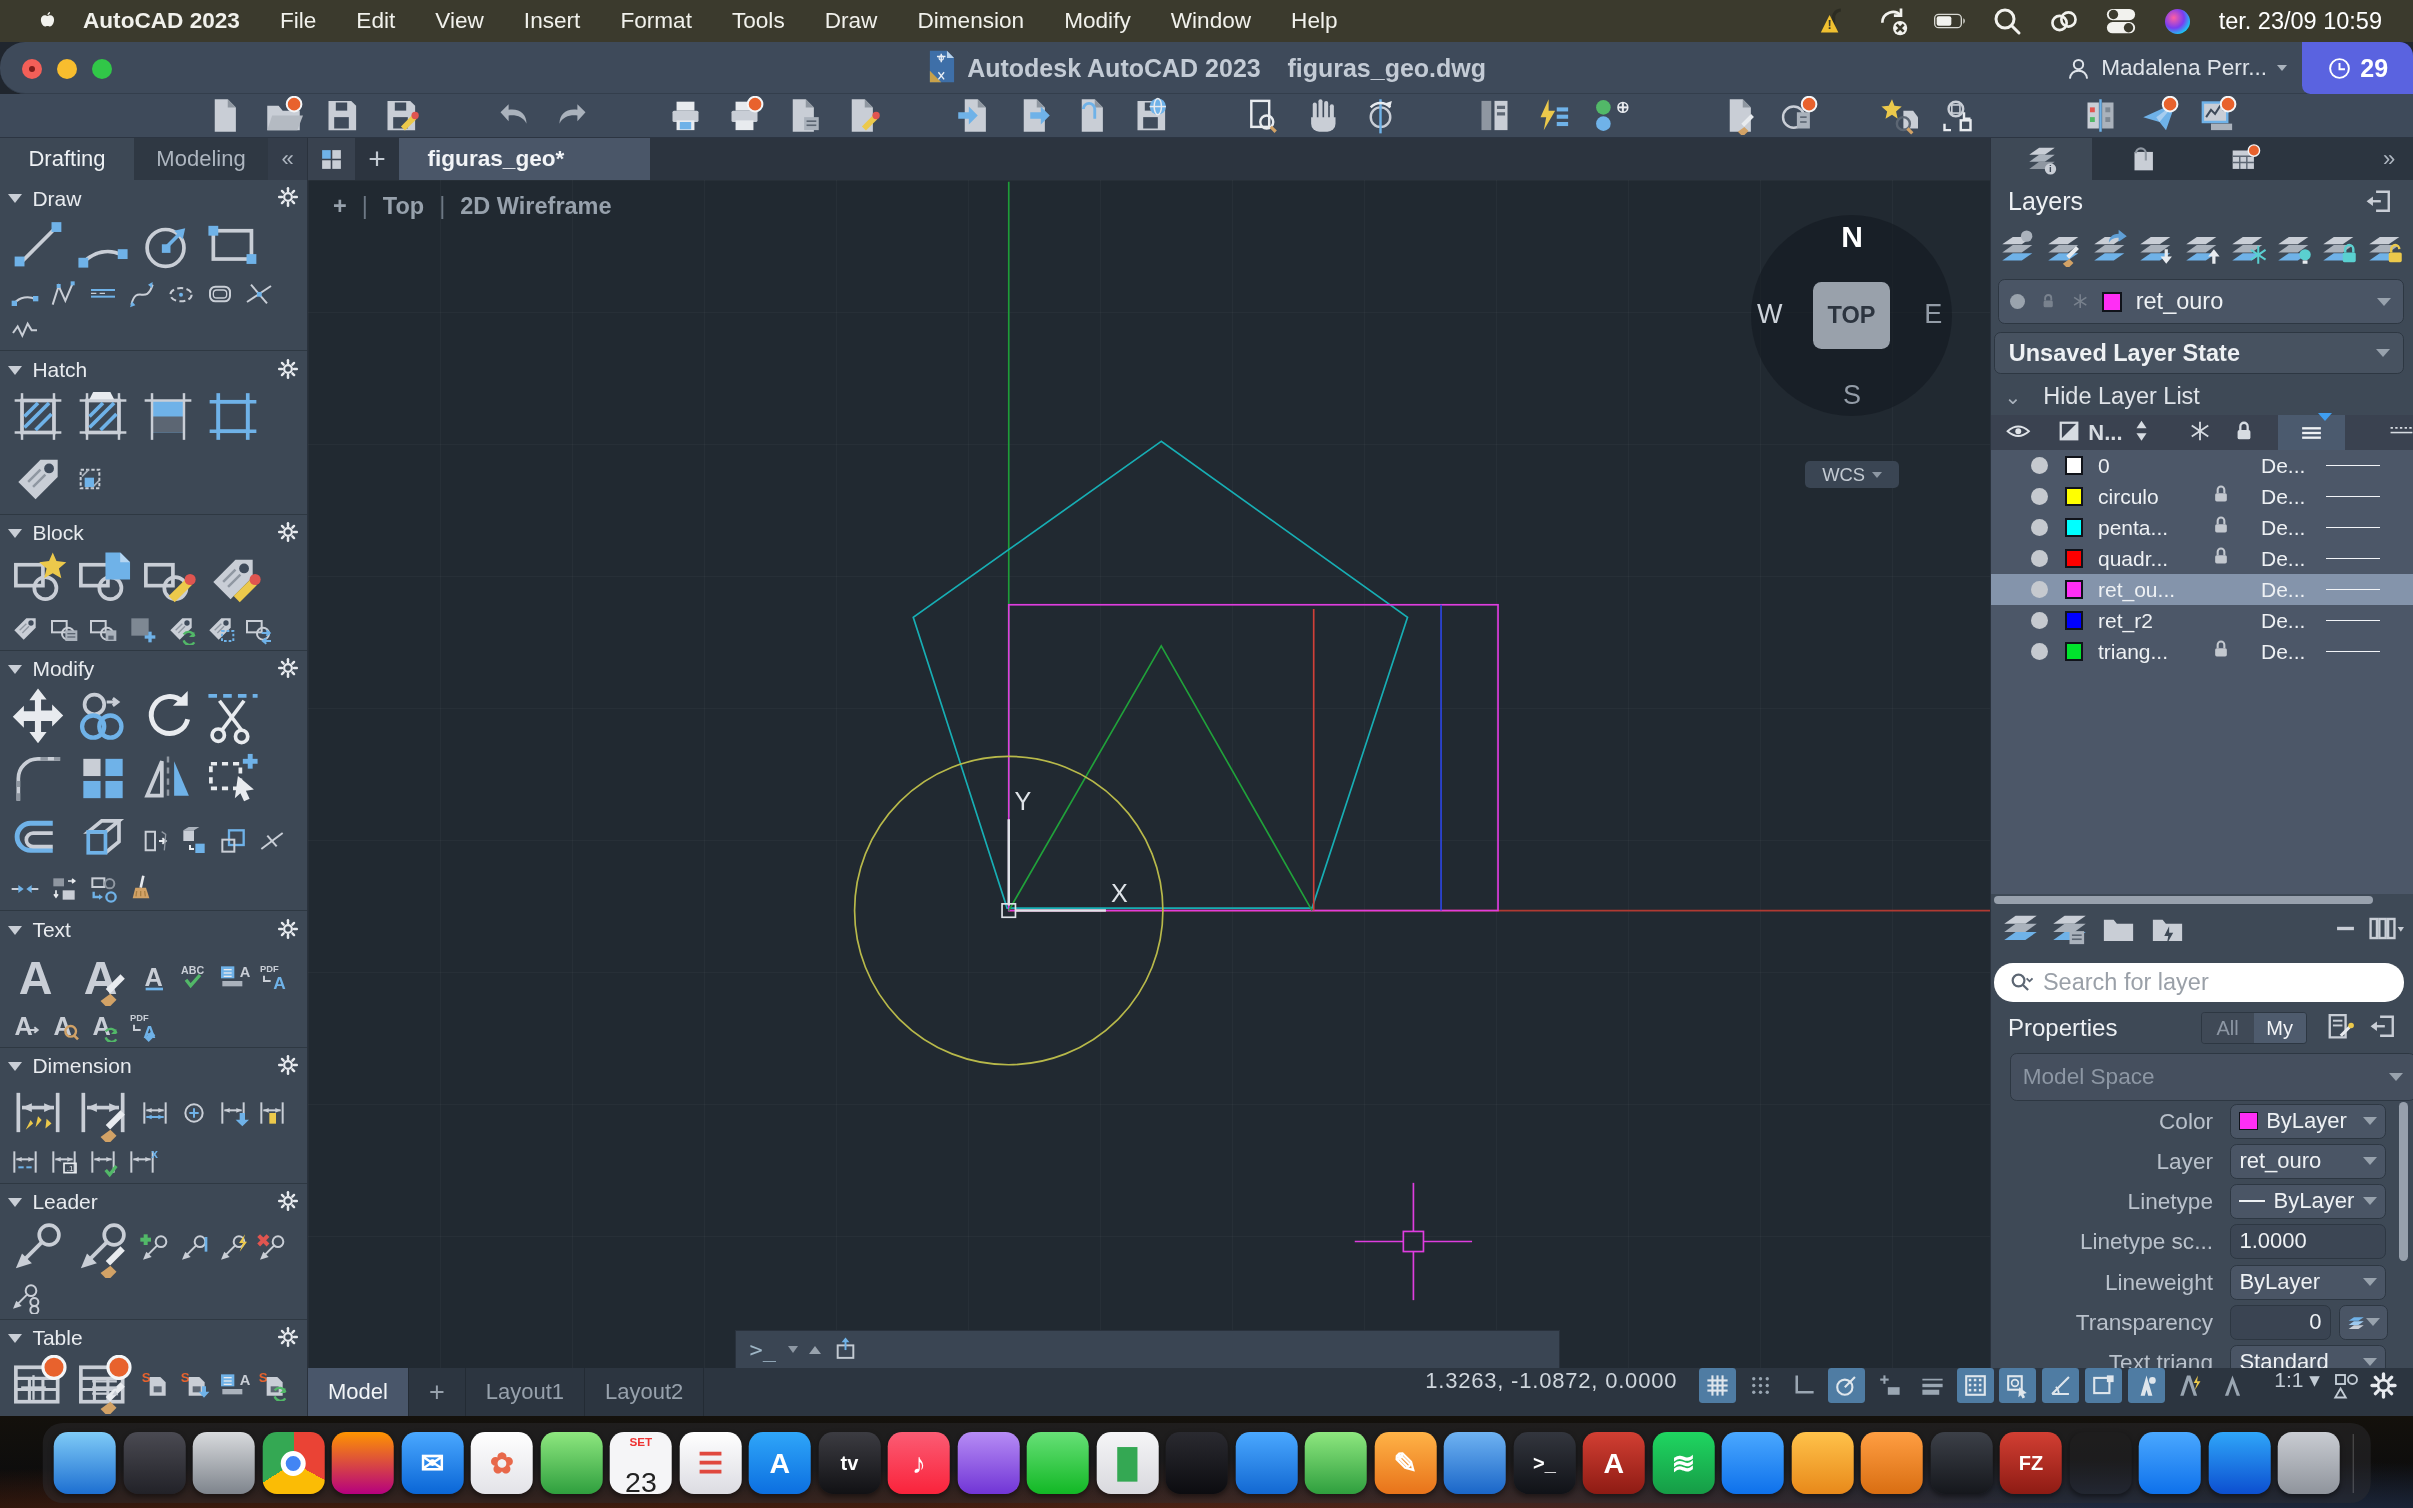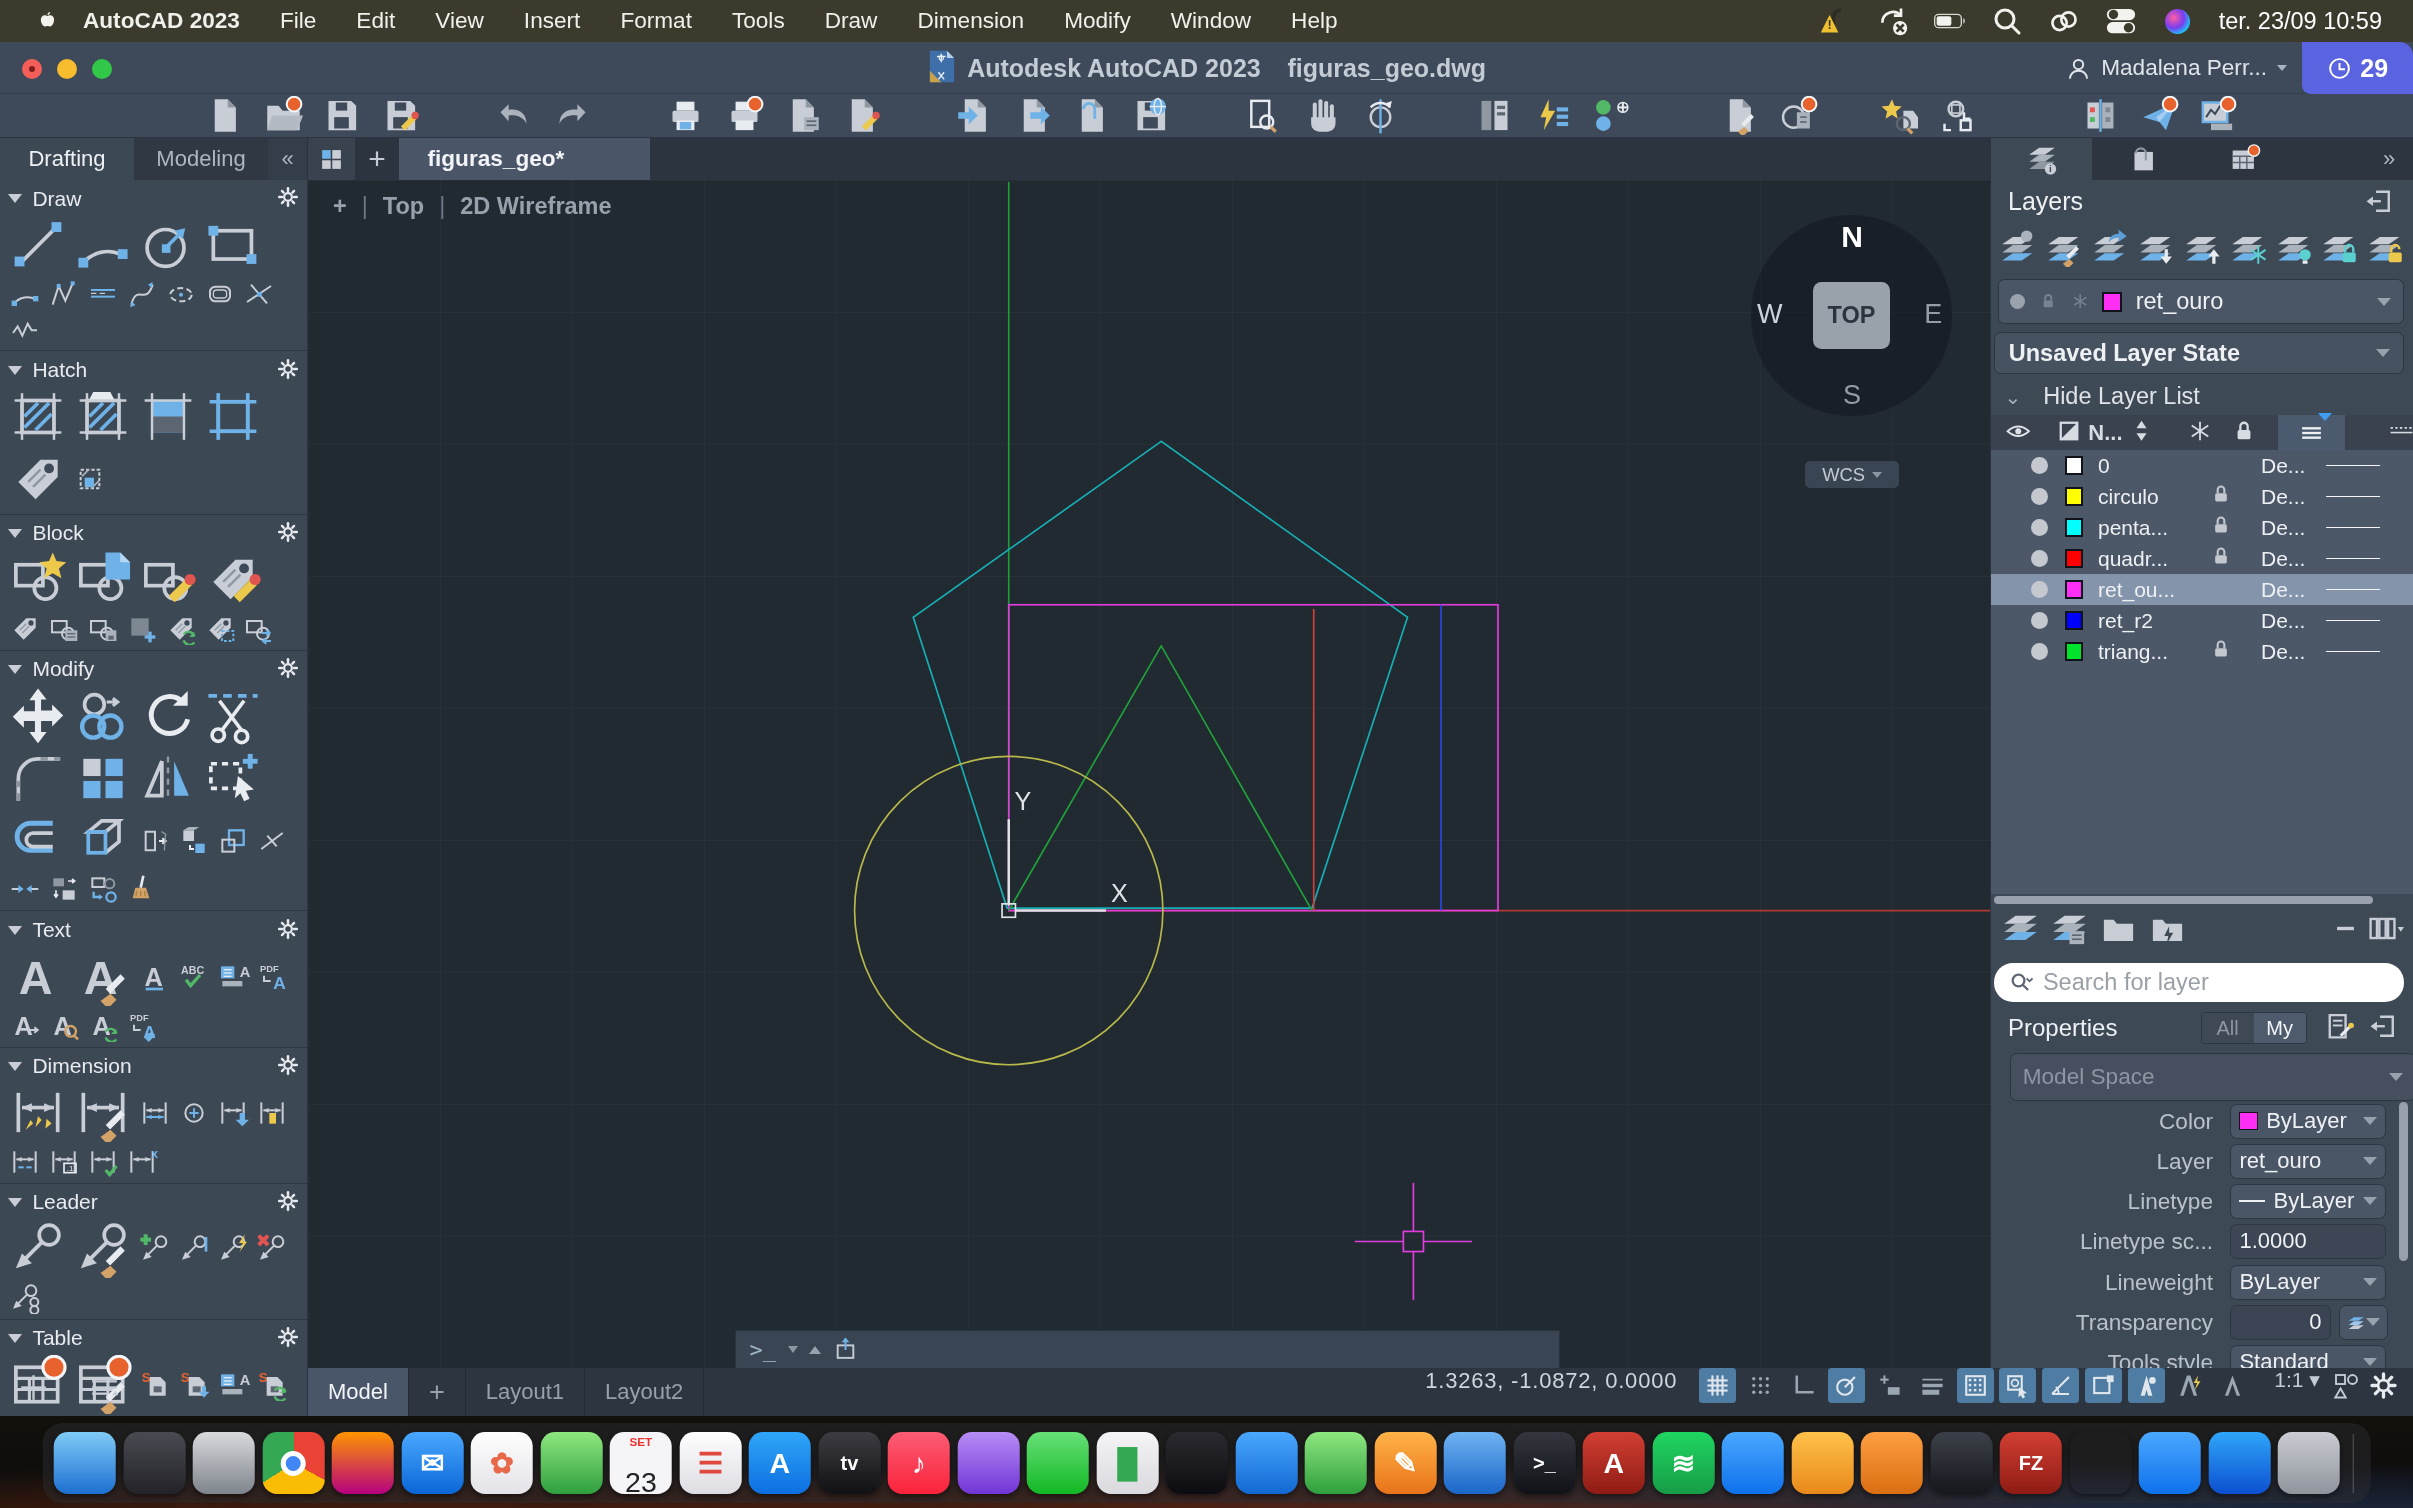--- a/index.html
+++ b/index.html
@@ -10,21 +10,21 @@
   #menubar { position:absolute; left:0; top:0; width:2413px; height:42px; background:#3b3a2d;
     display:flex; align-items:center; padding:0 31px; gap:0; }
   .mb-item { color:#f1f1ec; font-size:22.6px; padding:0 20px; white-space:nowrap; }
   .mb-item.app { font-weight:bold; }
   #mb-right { margin-left:auto; display:flex; align-items:center; gap:25px; }
   .mb-ico { width:32px; height:28.5px; display:flex; align-items:center; justify-content:center; }
   #mb-time { color:#ffffff; font-size:23.5px; white-space:nowrap; }
 
   
   #titlebar { position:absolute; left:0; top:42px; width:2413px; height:52px; background:#3e4a5a;
-    border-bottom:0.8px solid #333e4c; }
+    border-bottom:0.8px solid #333e4c;border-radius:25px; }
   .tl { position:absolute; top:17px; width:20px; height:20px; border-radius:50%; }
   #title-center { position:absolute; left:0; right:0; top:0; height:52px; display:flex; align-items:center; justify-content:center; gap:11.7px; }
   #title-center .t1 { color:#c3cbd5; font-size:25px; font-weight:bold; }
   #title-center .t2 { color:#c3cbd5; font-size:25px; font-weight:bold; margin-left:15px; }
   #user-area { position:absolute; right:126px; top:0; height:52px; display:flex; align-items:center; gap:10px; color:#dfe4ea; font-size:22.6px; }
   #timer-badge { position:absolute; right:0; top:0; width:111px; height:52px; background:#5a63e0; border-radius:0 13.4px 0 8.4px;
     display:flex; align-items:center; justify-content:center; gap:8.4px; color:#fff; font-size:25px; font-weight:bold; }
 
   
   #toolbar { position:absolute; left:0; top:94px; width:2413px; height:44px; background:#3e4a5a; border-bottom:0.8px solid #2c3542; }
@@ -1776,21 +1776,21 @@
      <div class="combo" style="position:absolute;left:348px;top:1.7px;width:49px;height:35px;padding:0 6.7px">
           <svg viewBox="0 0 48 48" width="25" height="25">
             <path d="M4 20l13-9h24l-13 9z" fill="#6fb2e8"></path>
             <path d="M4 30l13-9h24l-13 9z" fill="#9cc8ee"></path>
             <path d="M4 40l13-9h24l-13 9z" fill="#c9ced6"></path>
           </svg>
           <span class="car"></span>
         </div>
       </div>
       <div class="prow" style="top:1205px">
-   <span class="plabel">Tools style</span>
+   <span class="plabel">Text triang</span>
         <div class="combo pctl">
 
      <span>Standard</span>
           <span class="car"></span>
         </div>
       </div>
     </div>
   <div id="vscroll"></div>
 </div>
 

